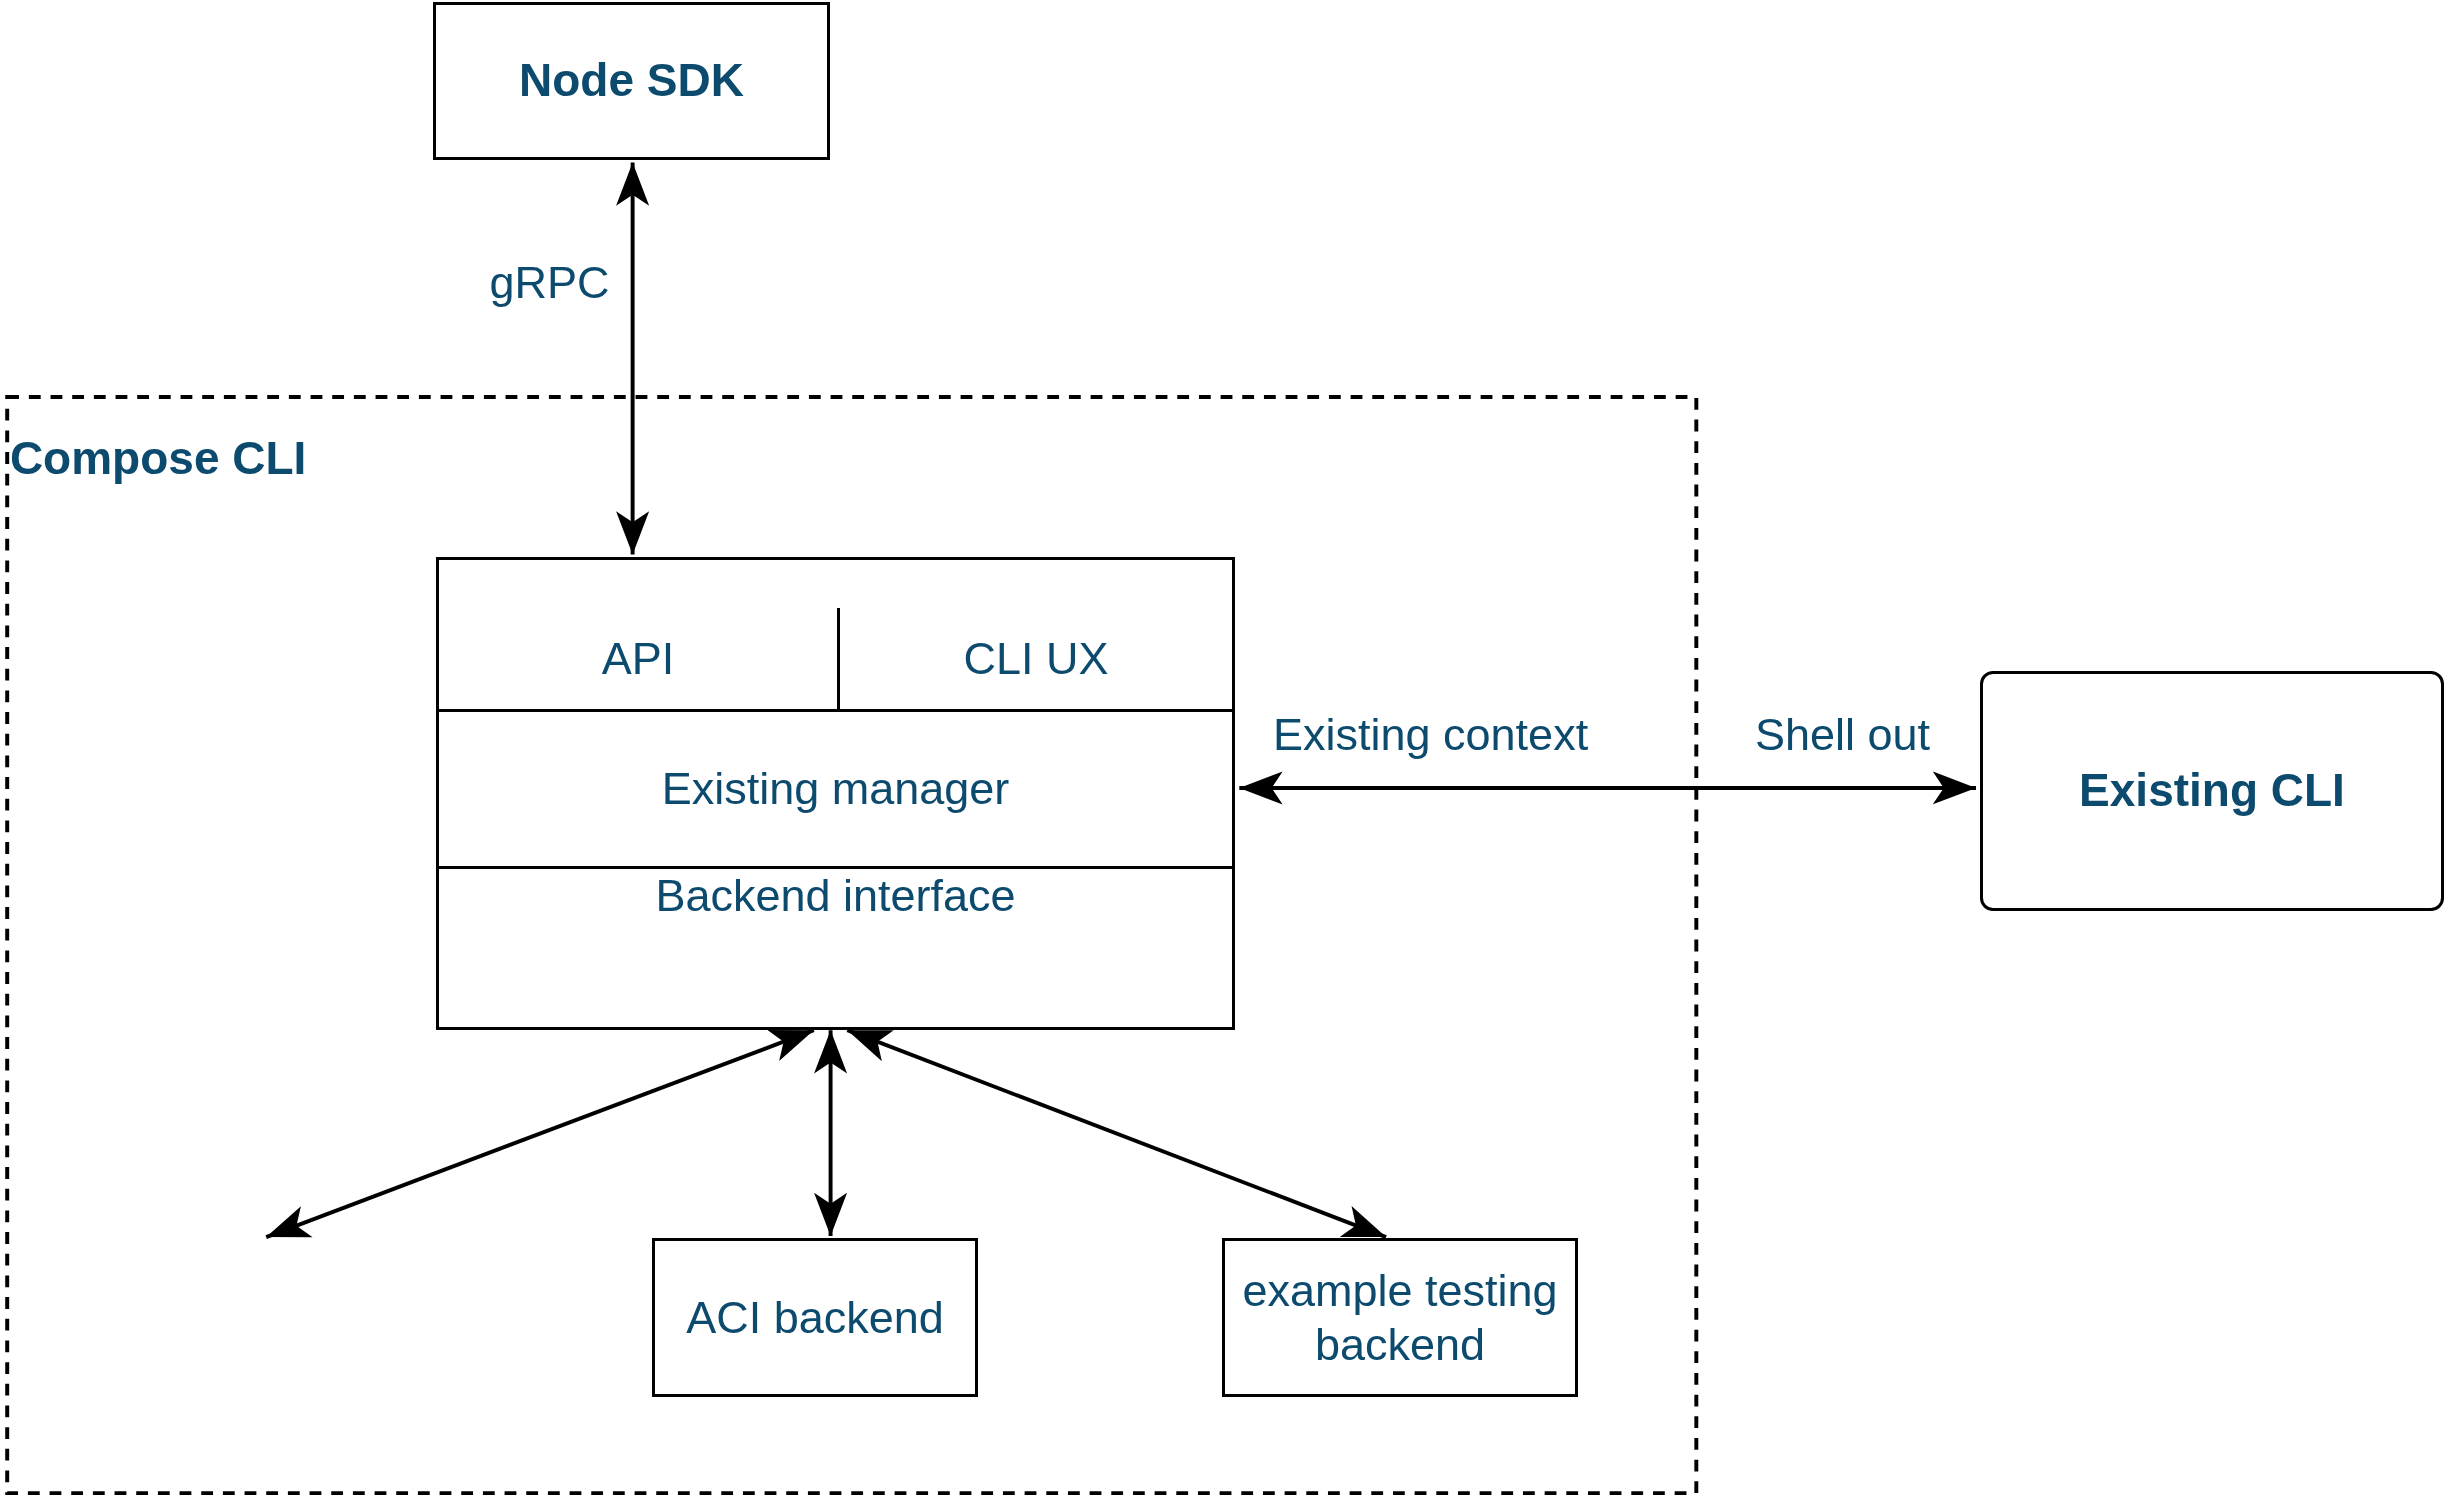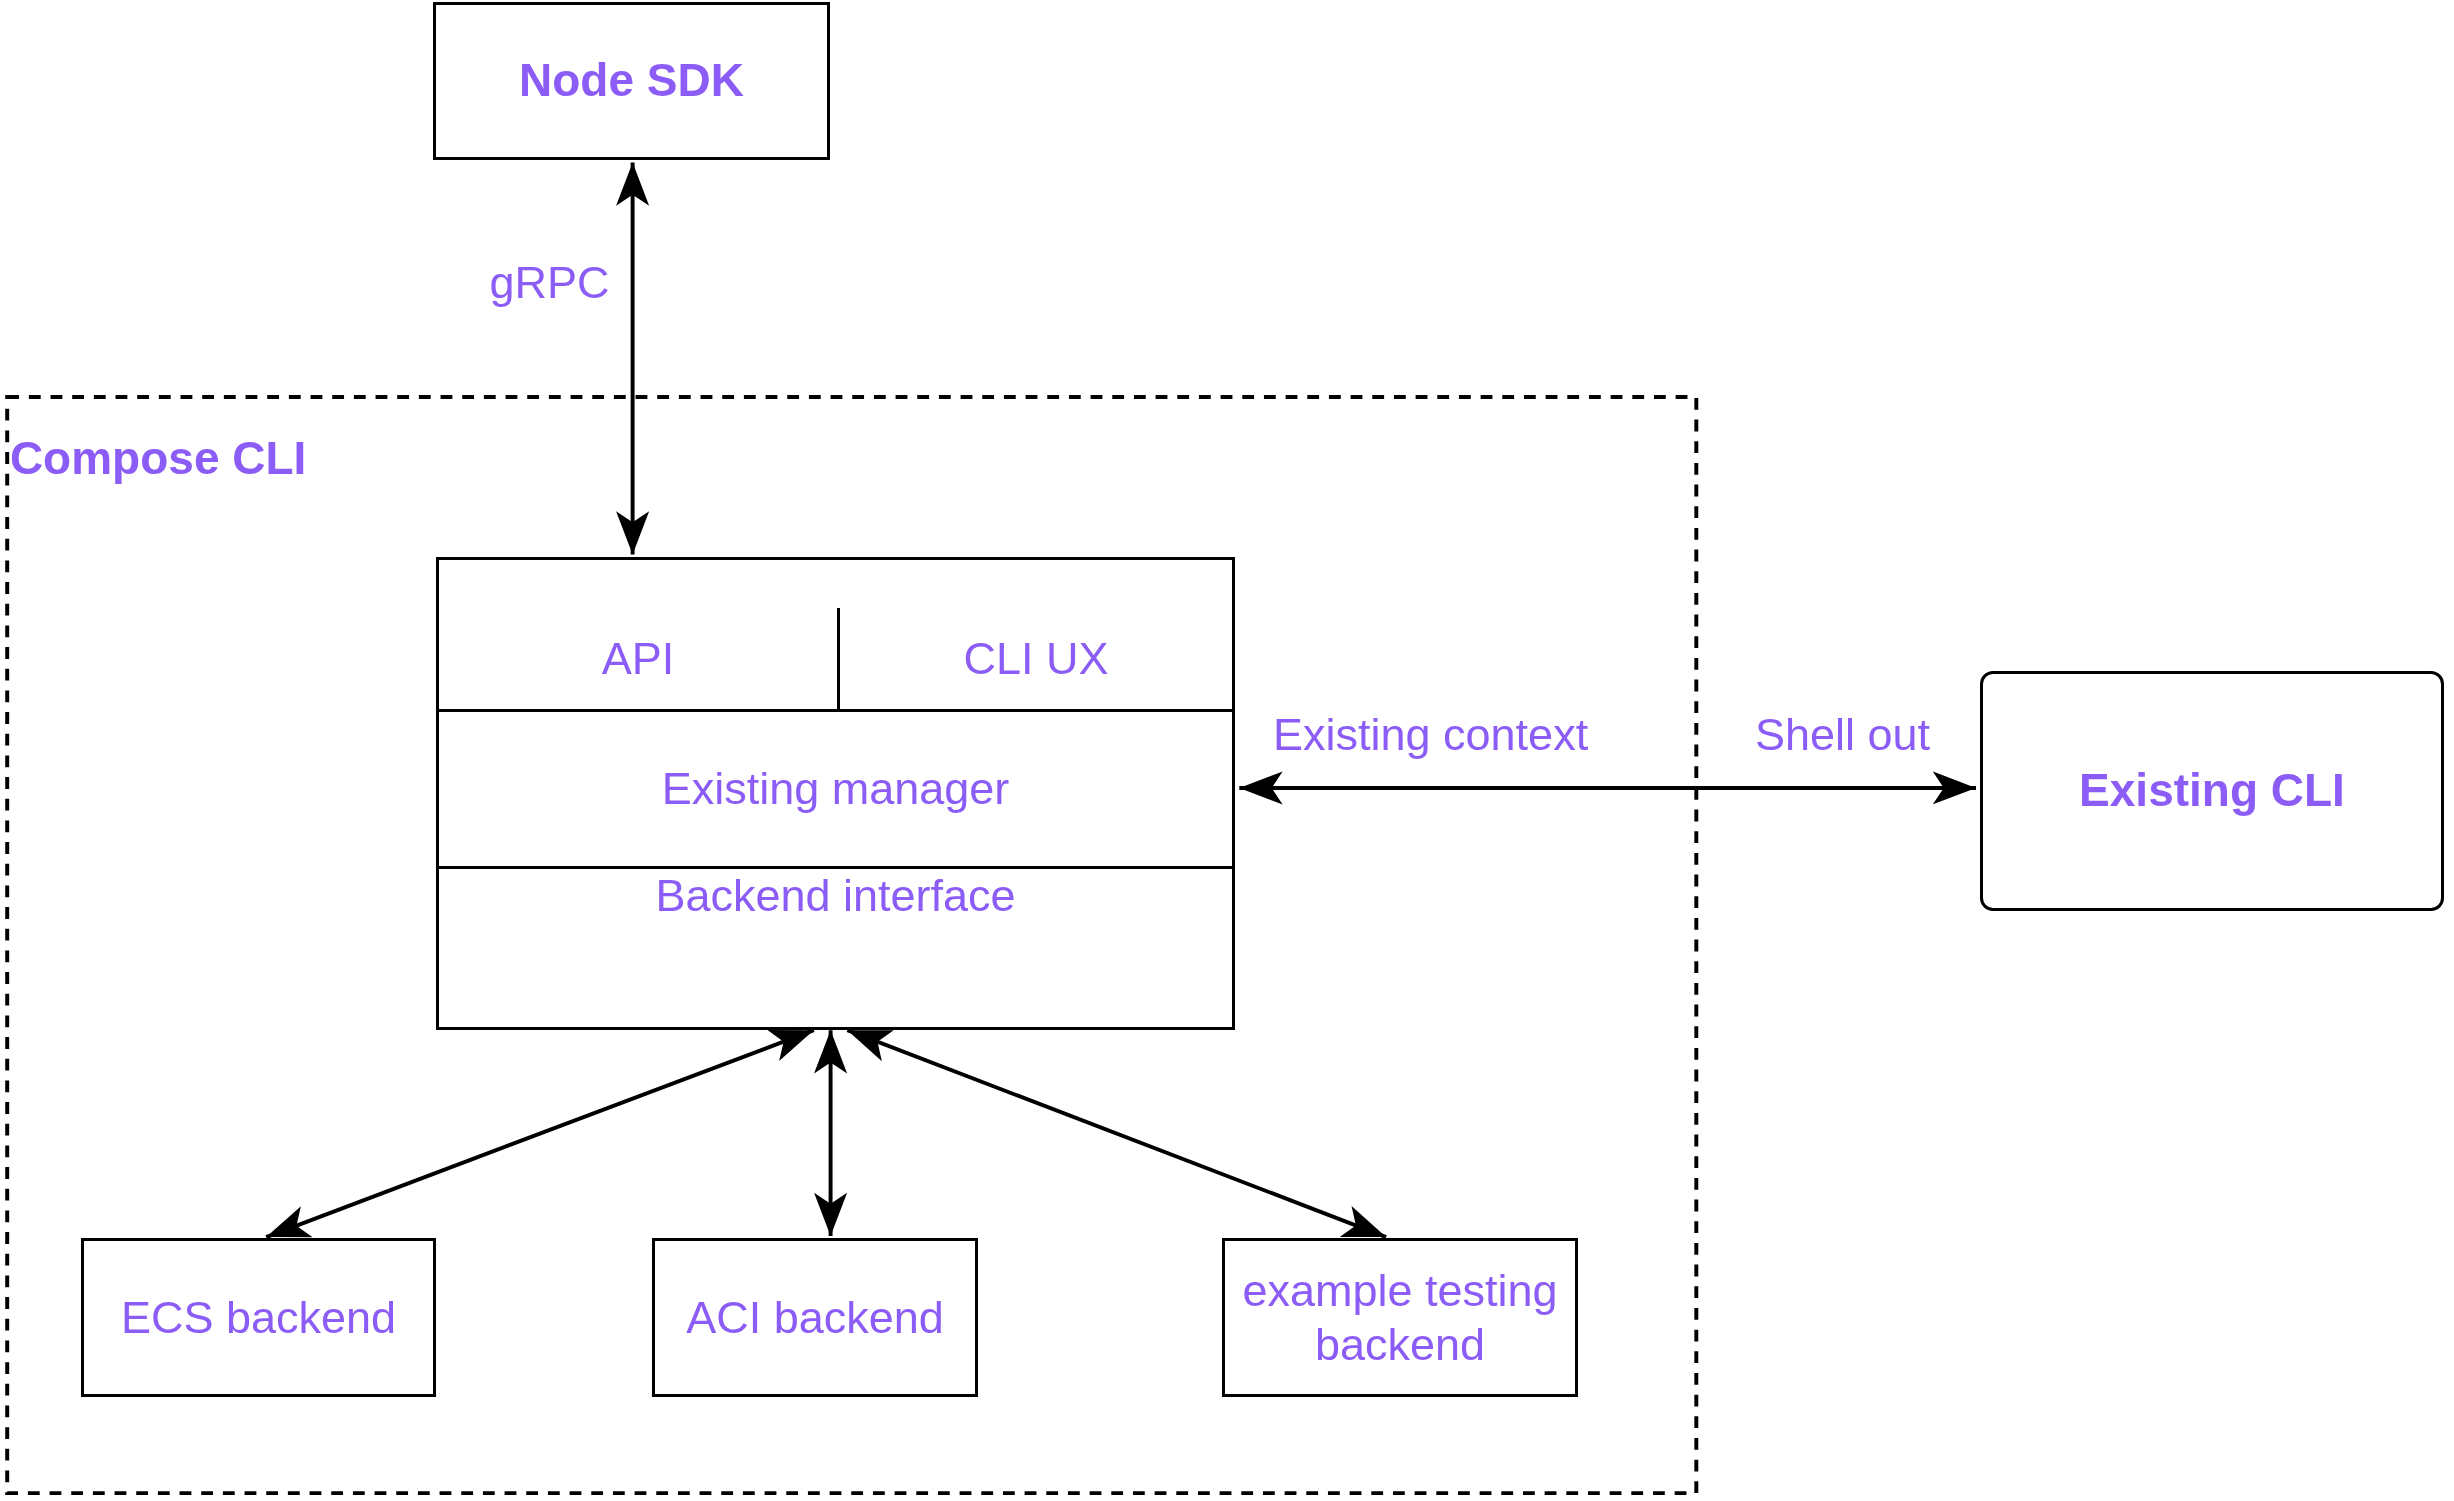--- a/index.html
+++ b/index.html
@@ -6,21 +6,21 @@
     margin: 0;
     padding: 0;
     background: #ffffff;
   }
   .canvas {
     position: relative;
     width: 2455px;
     height: 1501px;
     background: #ffffff;
     font-family: "Liberation Sans", sans-serif;
-    color: #8b5cf6;
+    color: #0c4a6e;
     overflow: hidden;
   }
   .arrow-layer {
     position: absolute;
     left: 0;
     top: 0;
     width: 2455px;
     height: 1501px;
   }
   .box {
@@ -149,23 +149,20 @@
     </div>
   </div>
 
   <div class="free-label" style="left:1273px; top:708px; width:296px;">Existing context</div>
   <div class="free-label" style="left:1744px; top:708px; width:197px;">Shell out</div>
 
   <div class="box bold-label" style="left:1980px; top:671px; width:464px; height:240px;border-radius:13px;">
     <span>Existing CLI</span>
   </div>
 
-  <div class="box" style="left:81px; top:1238px; width:355px; height:159px;">
-    <span>ECS backend</span>
-  </div>
 
   <div class="box" style="left:652px; top:1238px; width:326px; height:159px;text-align:right;">
     <span>ACI backend</span>
   </div>
 
   <div class="box" style="left:1222px; top:1238px; width:356px; height:159px;">
     <span class="wrap-label">example testing backend</span>
   </div>
 
 </div>

